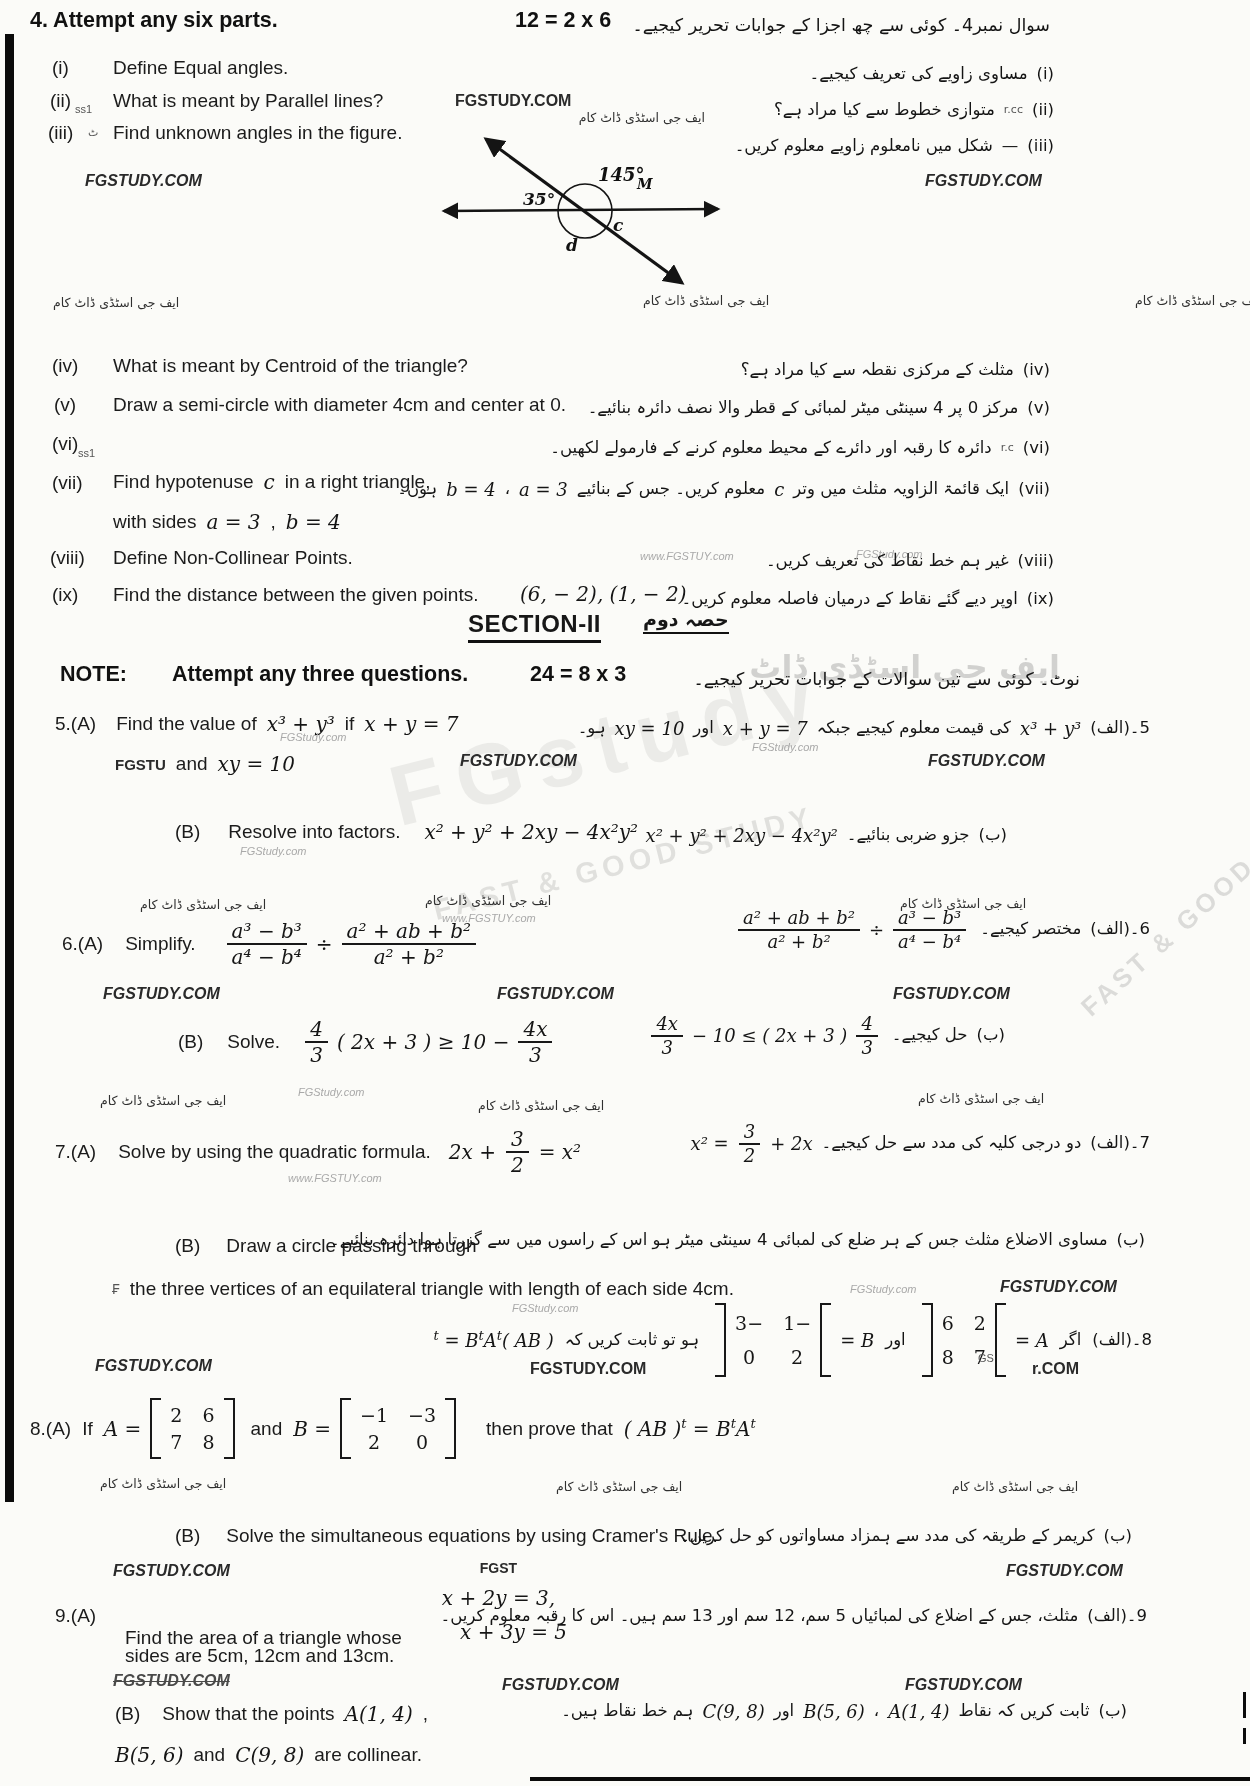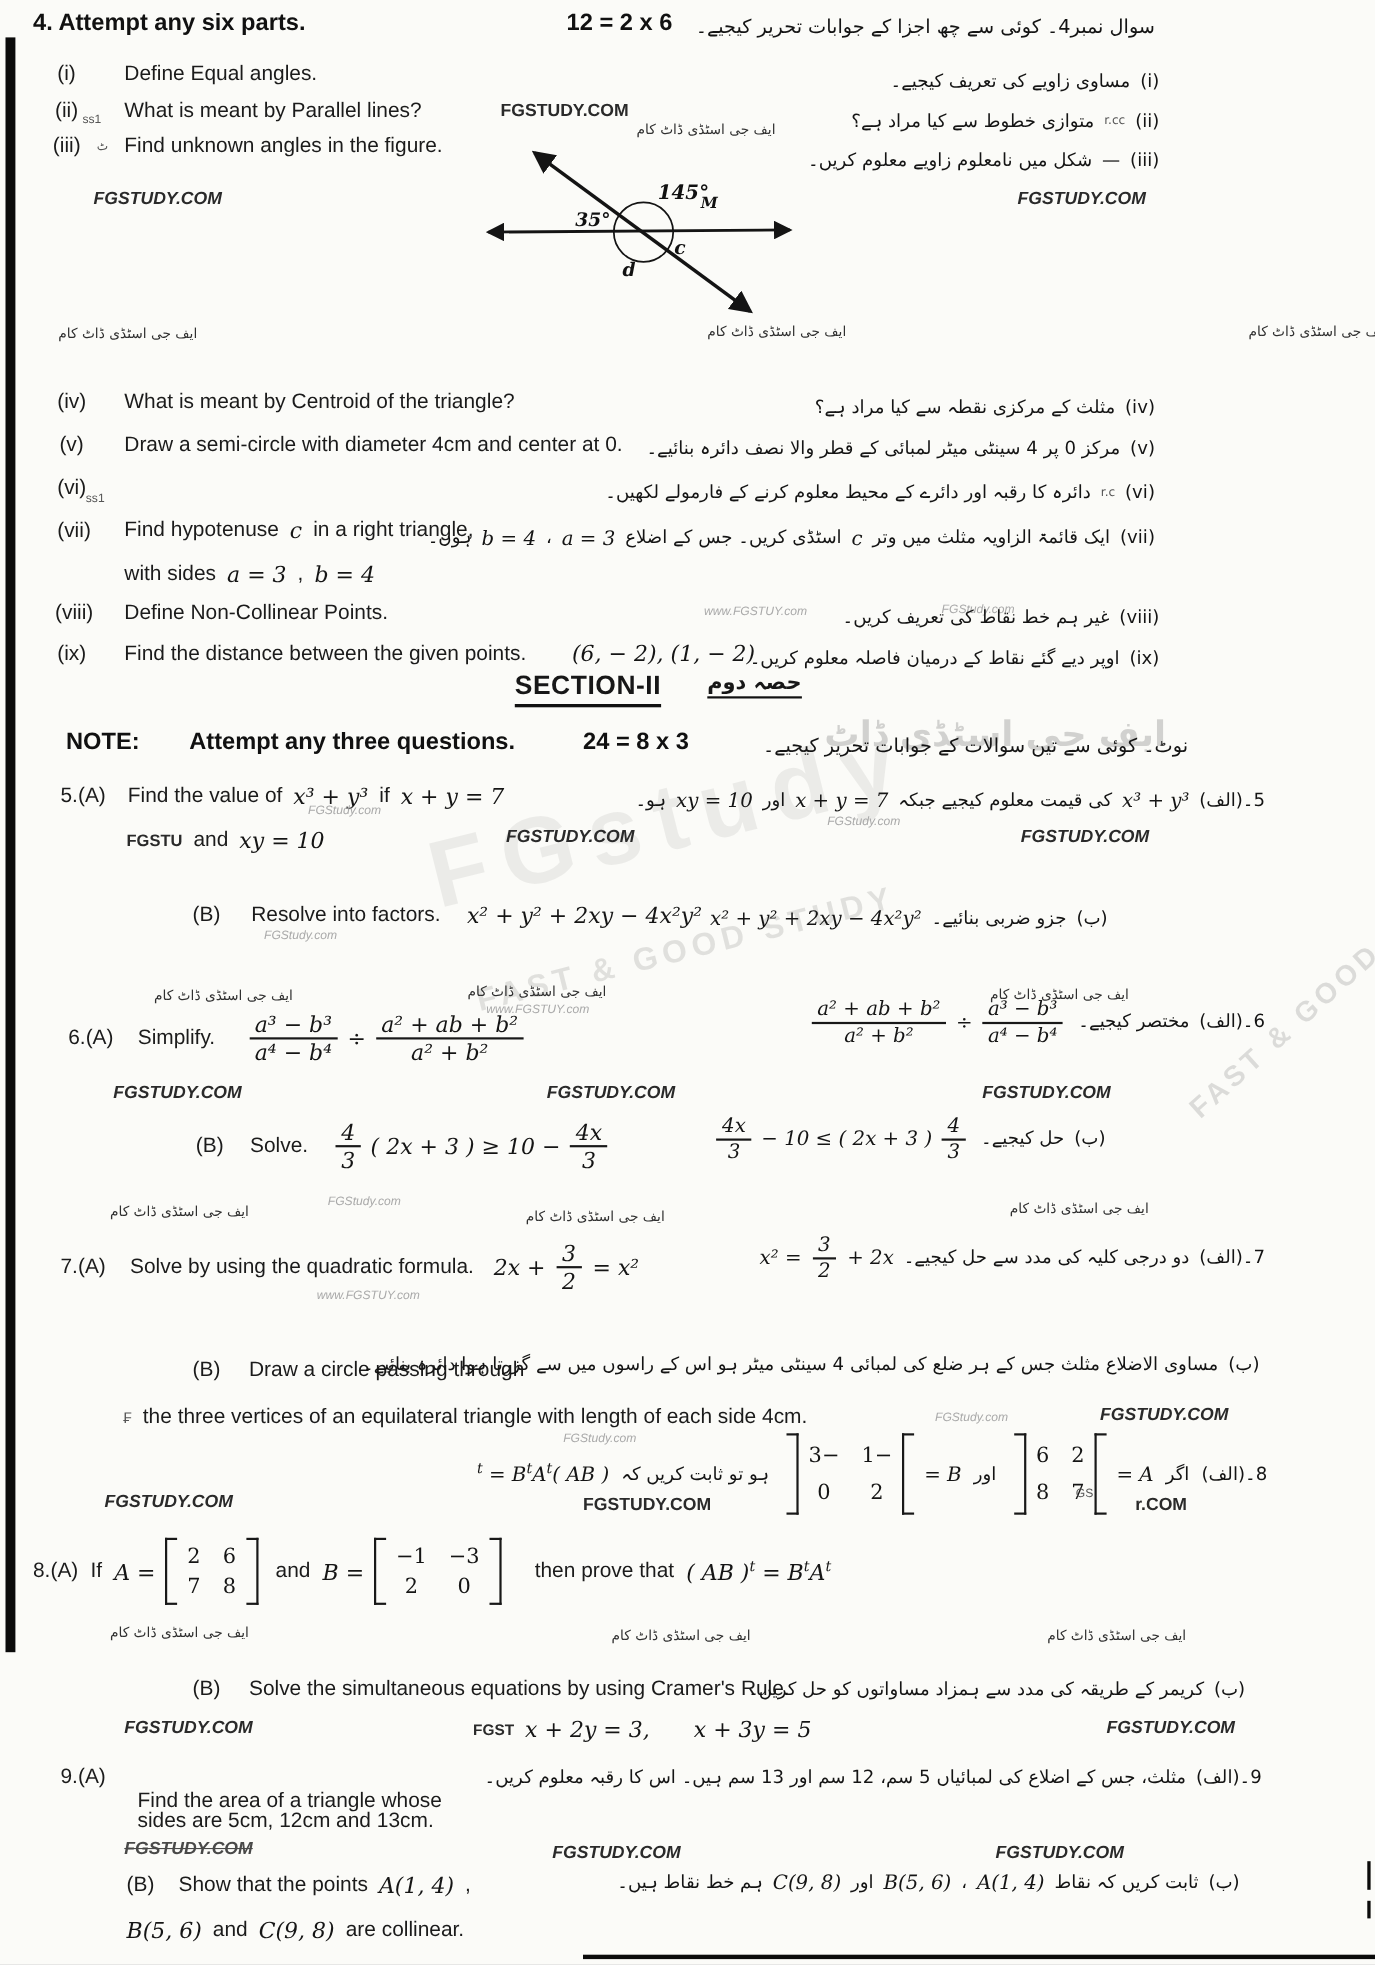--- a/index.html
+++ b/index.html
@@ -148,21 +148,21 @@
   </div>
   <div class="abs ur-row ur" style="right:200px;top:436px;">
     <span>(vi)</span>
     <span class="art">r.c</span>
     <span>دائرہ کا رقبہ اور دائرے کے محیط معلوم کرنے کے فارمولے لکھیں۔</span>
   </div>
   <div class="abs ur-row ur" style="right:200px;top:476px;">
     <span>(vii)</span>
     <span>ایک قائمۃ الزاویہ مثلث میں وتر</span>
     <span class="math">c</span>
-    <span>اسٹڈی کریں۔  جس کے اضلاع</span>
+    <span>معلوم کریں۔  جس کے بنائیے</span>
     <span class="math">a = 3</span>
     <span>،</span>
     <span class="math">b = 4</span>
     <span>ہوں۔</span>
   </div>
   <div class="abs ur-row ur" style="right:196px;top:549px;">
     <span>(viii)</span>
     <span>غیر ہم خط نقاط کی تعریف کریں۔</span>
   </div>
   <div class="abs ur-row ur" style="right:196px;top:587px;">
@@ -417,21 +417,21 @@
 
   <div class="abs row" style="left:175px;top:1525px;">
     <span class="en">(B)</span>
     <span class="en" style="margin-left:16px;">Solve the simultaneous equations by using Cramer's Rule.</span>
   </div>
   <div class="abs ur-row ur" style="right:118px;top:1524px;">
     <span>(ب)</span>
     <span>کریمر کے طریقہ کی مدد سے ہمزاد مساواتوں کو حل کریں۔</span>
   </div>
   <div class="abs wm" style="left:113px;top:1562px;">FGSTUDY.COM</div>
-  <div class="abs row" style="left:430px;top:1560px;">
+  <div class="abs row" style="left:430px;top:1560px;flex-direction:column;">
     <span class="wm" style="font-style:normal;font-size:14px;">FGST</span>
     <span class="math">x + 2y = 3,</span>
     <span class="math" style="margin-left:30px;">x + 3y = 5</span>
   </div>
   <div class="abs wm" style="left:1006px;top:1562px;">FGSTUDY.COM</div>
 
   <div class="abs en" style="left:55px;top:1605px;text-align:center;">9.(A)</div>
   <div class="abs en" style="left:125px;top:1605px;margin-top:22px;">Find the area of a triangle whose</div>
   <div class="abs ur-row ur" style="right:103px;top:1604px;">
     <span>9۔(الف)</span>

